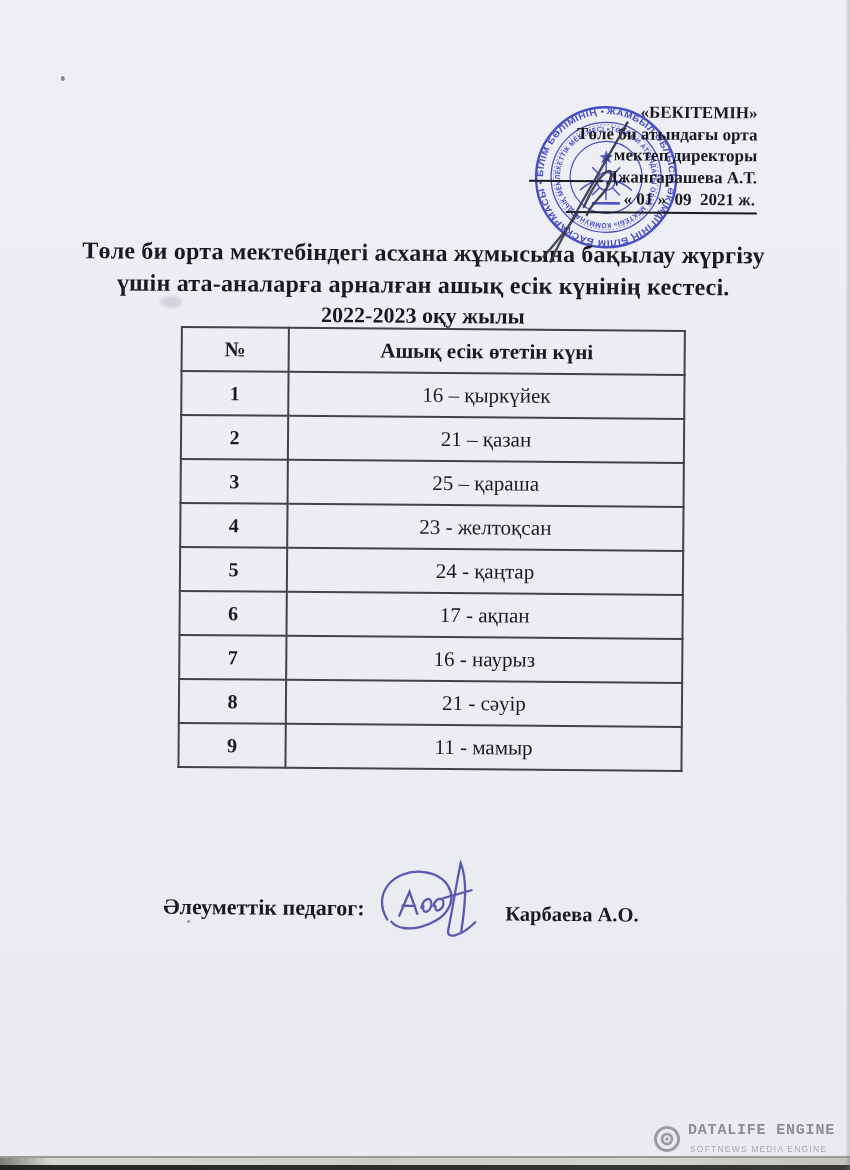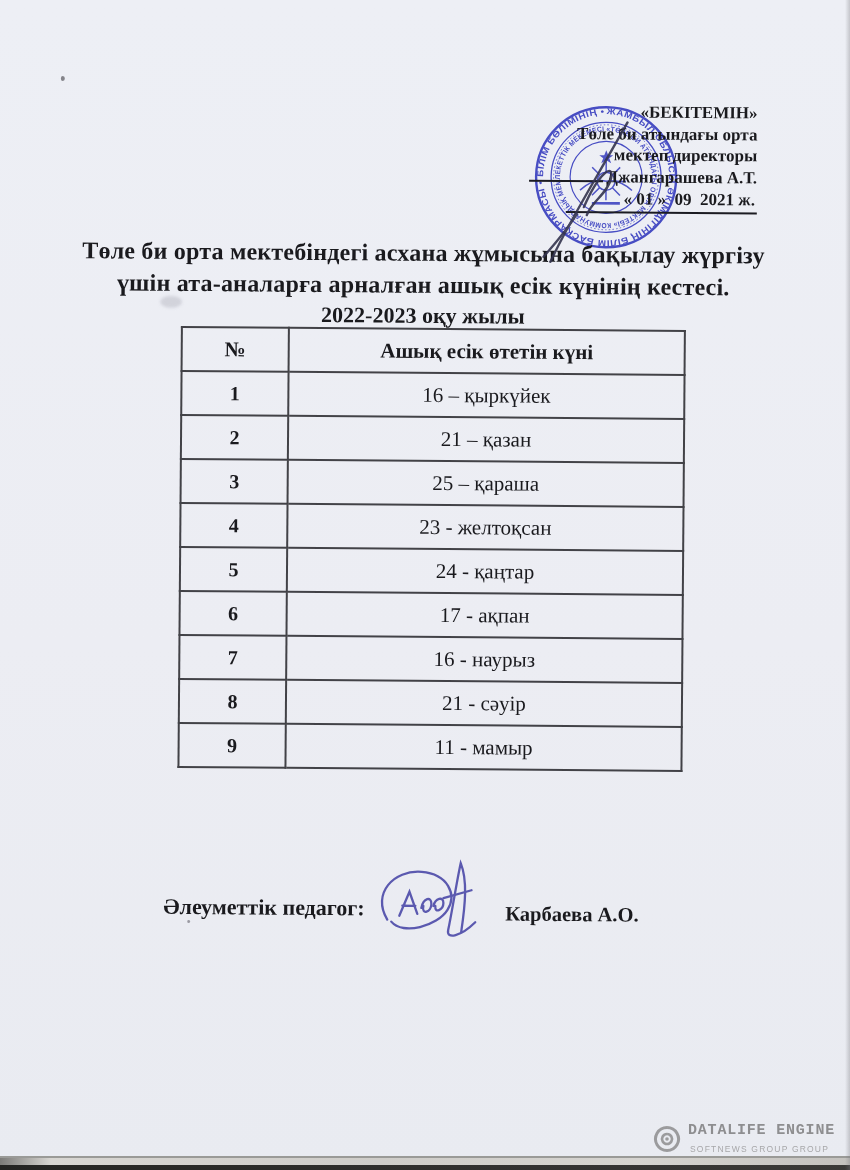--- a/index.html
+++ b/index.html
@@ -190,19 +190,19 @@
   </div>
 
   <svg class="wm-logo" width="28" height="28" viewBox="0 0 28 28">
     <g fill="none" stroke="#9b9b9d" stroke-width="3">
       <path d="M 14,2.5 a 11.5,11.5 0 1,0 0.05,0" stroke-linejoin="round"></path>
       <path d="M 14,9 a 5,5 0 1,0 0.05,0" stroke-width="2.6"></path>
     </g>
     <circle cx="14" cy="14" r="1.8" fill="#9b9b9d"></circle>
   </svg>
   <div class="wm-title">DATALIFE ENGINE</div>
-  <div class="wm-sub">SOFTNEWS GROUP GROUP</div>
+  <div class="wm-sub">SOFTNEWS MEDIA ENGINE</div>
 
   <div class="edge-line"></div>
   <div class="edge-band"></div>
   <div class="edge-dark"></div>
   <div class="edge-right"></div>
 </div>
 
 </body></html>

